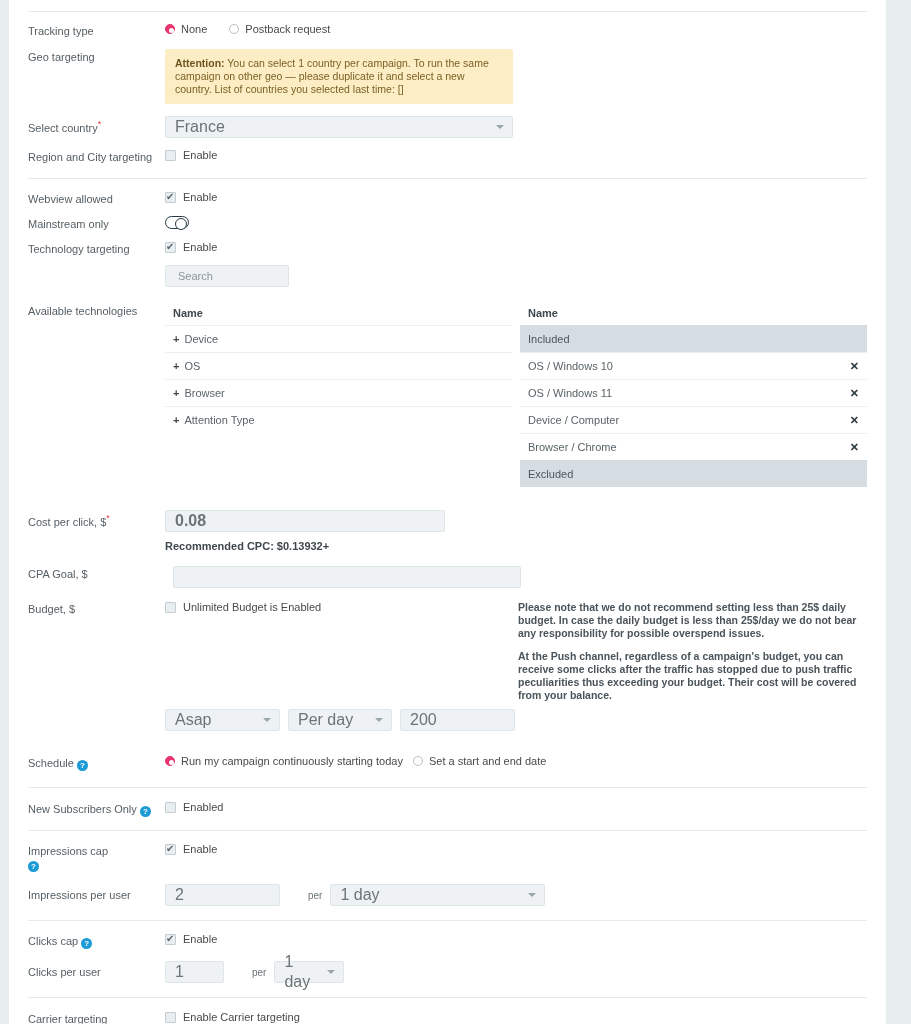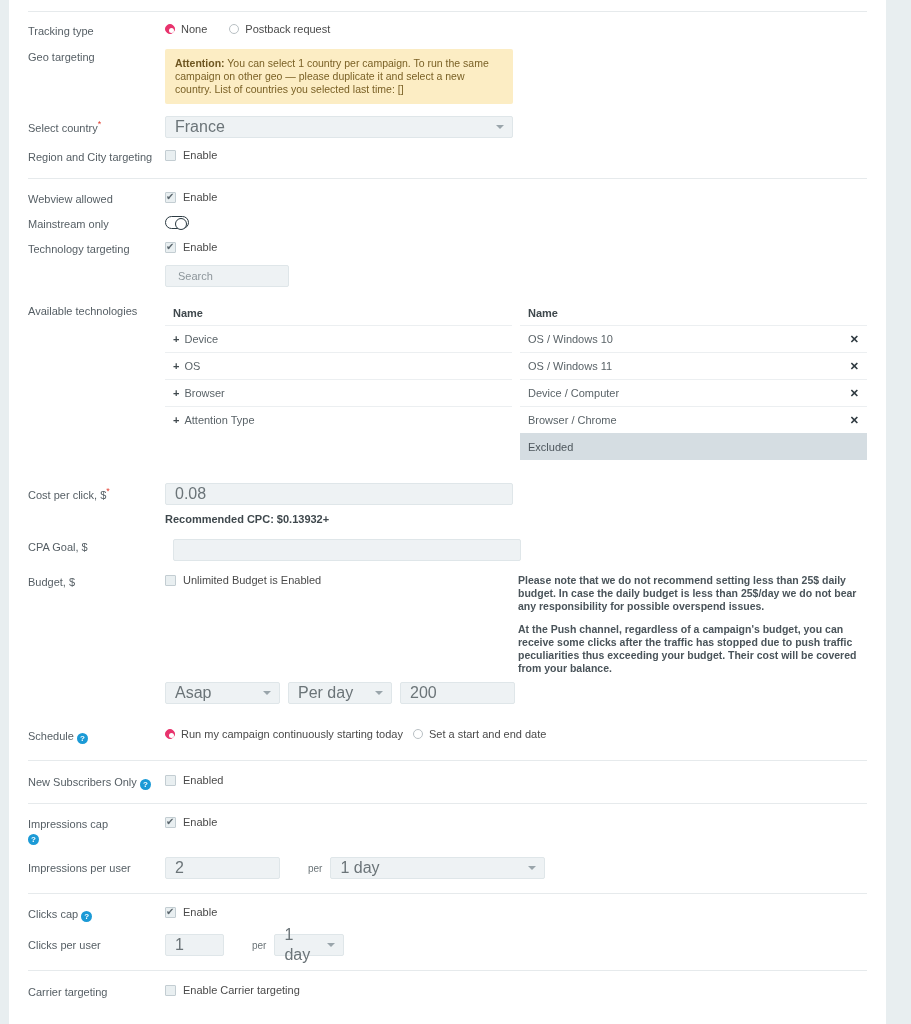--- a/index.html
+++ b/index.html
@@ -194,20 +194,23 @@
             </div>
           <div class="trow">
               <span><span class="plus">+</span><span>Browser</span></span>
             </div>
           <div class="trow">
               <span><span class="plus">+</span><span>Attention Type</span></span>
             </div>
         </div>
         <div class="tcol">
           <div class="thead">Name</div>
+          <div class="trow grp">
+              <span>Included</span>
+            </div>
           <div class="trow">
               <span>OS / Windows 10</span>
               <span class="xbtn">✕</span>
             </div>
           <div class="trow">
               <span>OS / Windows 11</span>
               <span class="xbtn">✕</span>
             </div>
           <div class="trow">
               <span>Device / Computer</span>
@@ -221,21 +224,21 @@
               <span>Excluded</span>
             </div>
         </div>
       </div>
     </div>
   </div>
 
   <div class="row" style="padding-top:13px;padding-bottom:8px;">
     <div class="lbl"><span>Cost per click, $</span><span class="req">*</span></div>
     <div class="fld">
-      <div class="inp" style="width:348px;">
+      <div class="inp" style="width:280px;font-weight:bold;">
         <span>0.08</span>
       </div>
     </div>
   </div>
 
   <div class="row" style="padding-bottom:14px;">
     <div class="lbl"></div>
     <div class="fld"><span class="rec">Recommended CPC: $0.13932+</span></div>
   </div>
 

